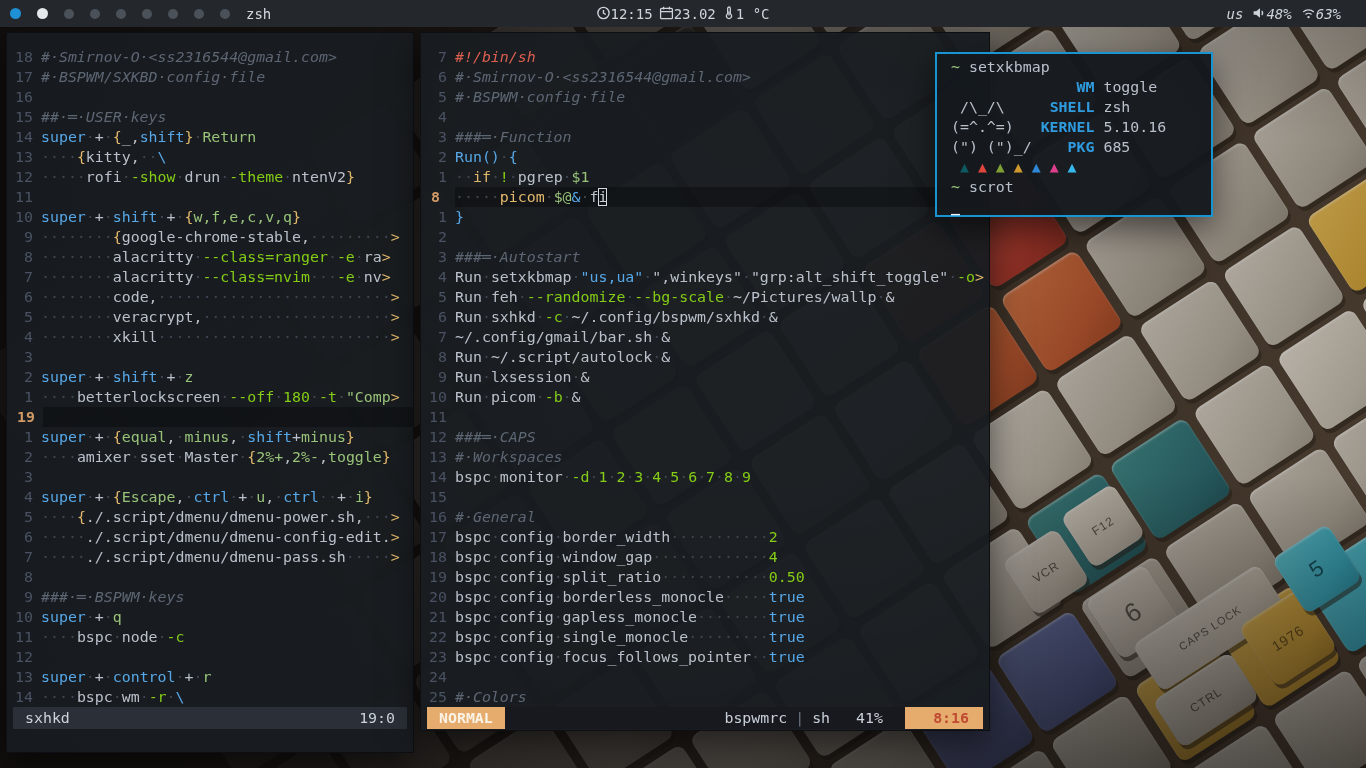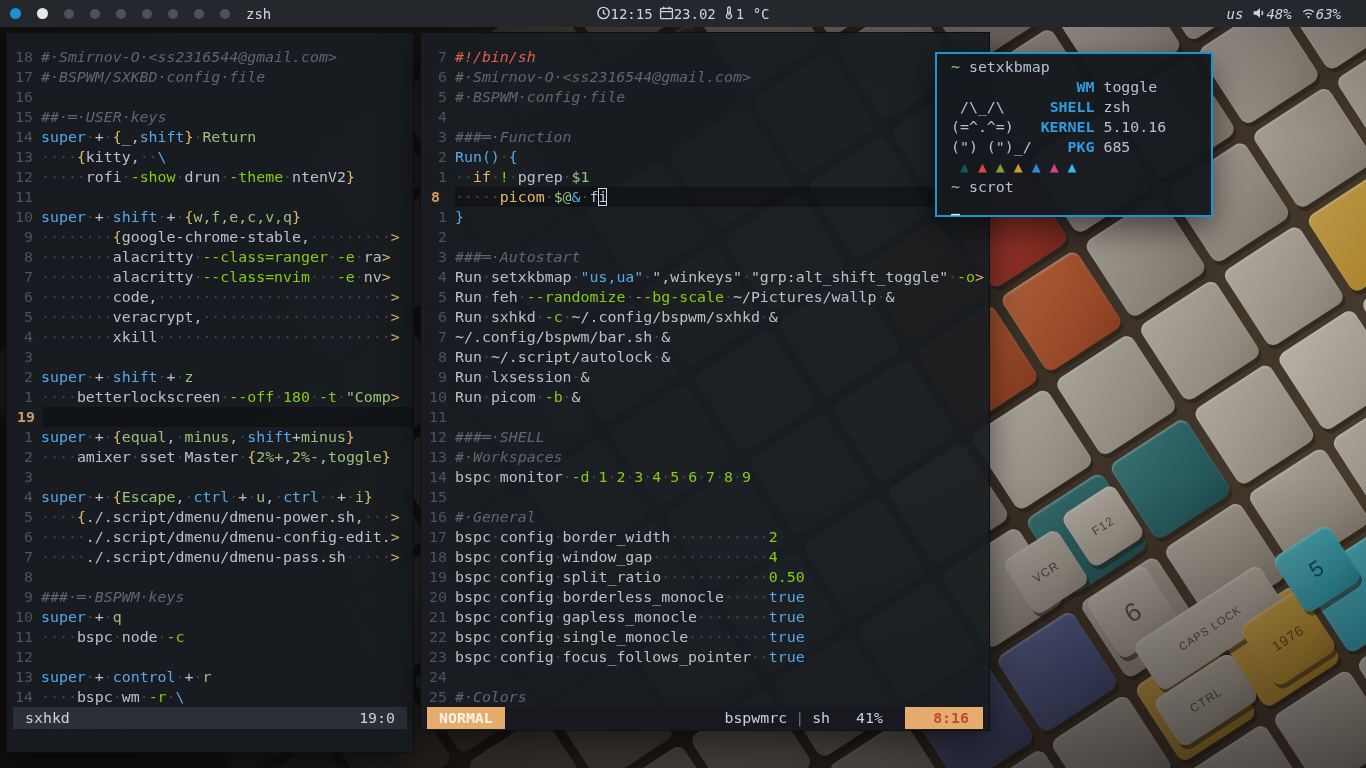--- a/index.html
+++ b/index.html
@@ -342,26 +342,26 @@
       <div class="vrow"><span class="lnum">3</span><span class="codeseg"><span class="c-com">###═·Function</span></span></div>
       <div class="vrow"><span class="lnum">2</span><span class="codeseg"><span class="c-kw">Run()</span><span class="c-ws">·</span><span class="c-kw">{</span></span></div>
       <div class="vrow"><span class="lnum">1</span><span class="codeseg"><span class="c-ws">··</span><span class="c-yel">if</span><span class="c-ws">·</span><span class="c-org">!</span><span class="c-ws">·</span><span class="c-txt">pgrep</span><span class="c-ws">·</span><span class="c-grn">$1</span></span></div>
       <div class="vrow curline"><span class="lnum lnum-cur">8</span><span class="codeseg"><span class="c-ws">·····</span><span class="c-yel">picom</span><span class="c-ws">·</span><span class="c-grn">$@</span><span class="c-kw">&amp;</span><span class="c-ws">·</span><span class="c-txt">f</span><span class="c-cur">i</span></span></div>
       <div class="vrow"><span class="lnum">1</span><span class="codeseg"><span class="c-kw">}</span></span></div>
       <div class="vrow"><span class="lnum">2</span><span class="codeseg"></span></div>
       <div class="vrow"><span class="lnum">3</span><span class="codeseg"><span class="c-com">###═·Autostart</span></span></div>
       <div class="vrow"><span class="lnum">4</span><span class="codeseg"><span class="c-txt">Run</span><span class="c-ws">·</span><span class="c-txt">setxkbmap</span><span class="c-ws">·</span><span class="c-kw">"us,ua"</span><span class="c-ws">·</span><span class="c-txt">",winkeys"</span><span class="c-ws">·</span><span class="c-txt">"grp:alt_shift_toggle"</span><span class="c-ws">·</span><span class="c-org">-o</span><span class="c-yel">&gt;</span></span></div>
       <div class="vrow"><span class="lnum">5</span><span class="codeseg"><span class="c-txt">Run</span><span class="c-ws">·</span><span class="c-txt">feh</span><span class="c-ws">·</span><span class="c-org">--randomize</span><span class="c-ws">·</span><span class="c-org">--bg-scale</span><span class="c-ws">·</span><span class="c-txt">~/Pictures/wallp</span><span class="c-ws">·</span><span class="c-txt">&amp;</span></span></div>
       <div class="vrow"><span class="lnum">6</span><span class="codeseg"><span class="c-txt">Run</span><span class="c-ws">·</span><span class="c-txt">sxhkd</span><span class="c-ws">·</span><span class="c-org">-c</span><span class="c-ws">·</span><span class="c-txt">~/.config/bspwm/sxhkd</span><span class="c-ws">·</span><span class="c-txt">&amp;</span></span></div>
-      <div class="vrow"><span class="lnum">7</span><span class="codeseg"><span class="c-txt">~/.config/bspwm/bar.sh</span><span class="c-ws">·</span><span class="c-txt">&amp;</span></span></div>
+      <div class="vrow"><span class="lnum">7</span><span class="codeseg"><span class="c-txt">~/.config/gmail/bar.sh</span><span class="c-ws">·</span><span class="c-txt">&amp;</span></span></div>
       <div class="vrow"><span class="lnum">8</span><span class="codeseg"><span class="c-txt">Run</span><span class="c-ws">·</span><span class="c-txt">~/.script/autolock</span><span class="c-ws">·</span><span class="c-txt">&amp;</span></span></div>
       <div class="vrow"><span class="lnum">9</span><span class="codeseg"><span class="c-txt">Run</span><span class="c-ws">·</span><span class="c-txt">lxsession</span><span class="c-ws">·</span><span class="c-txt">&amp;</span></span></div>
       <div class="vrow"><span class="lnum">10</span><span class="codeseg"><span class="c-txt">Run</span><span class="c-ws">·</span><span class="c-txt">picom</span><span class="c-ws">·</span><span class="c-org">-b</span><span class="c-ws">·</span><span class="c-txt">&amp;</span></span></div>
       <div class="vrow"><span class="lnum">11</span><span class="codeseg"></span></div>
-      <div class="vrow"><span class="lnum">12</span><span class="codeseg"><span class="c-com">###═·SHELL</span></span></div>
+      <div class="vrow"><span class="lnum">12</span><span class="codeseg"><span class="c-com">###═·CAPS</span></span></div>
       <div class="vrow"><span class="lnum">13</span><span class="codeseg"><span class="c-com">#·Workspaces</span></span></div>
       <div class="vrow"><span class="lnum">14</span><span class="codeseg"><span class="c-txt">bspc</span><span class="c-ws">·</span><span class="c-txt">monitor</span><span class="c-ws">·</span><span class="c-org">-d</span><span class="c-ws">·</span><span class="c-org">1</span><span class="c-ws">·</span><span class="c-org">2</span><span class="c-ws">·</span><span class="c-org">3</span><span class="c-ws">·</span><span class="c-org">4</span><span class="c-ws">·</span><span class="c-org">5</span><span class="c-ws">·</span><span class="c-org">6</span><span class="c-ws">·</span><span class="c-org">7</span><span class="c-ws">·</span><span class="c-org">8</span><span class="c-ws">·</span><span class="c-org">9</span></span></div>
       <div class="vrow"><span class="lnum">15</span><span class="codeseg"></span></div>
       <div class="vrow"><span class="lnum">16</span><span class="codeseg"><span class="c-com">#·General</span></span></div>
       <div class="vrow"><span class="lnum">17</span><span class="codeseg"><span class="c-txt">bspc</span><span class="c-ws">·</span><span class="c-txt">config</span><span class="c-ws">·</span><span class="c-txt">border_width</span><span class="c-ws">···········</span><span class="c-org">2</span></span></div>
       <div class="vrow"><span class="lnum">18</span><span class="codeseg"><span class="c-txt">bspc</span><span class="c-ws">·</span><span class="c-txt">config</span><span class="c-ws">·</span><span class="c-txt">window_gap</span><span class="c-ws">·············</span><span class="c-org">4</span></span></div>
       <div class="vrow"><span class="lnum">19</span><span class="codeseg"><span class="c-txt">bspc</span><span class="c-ws">·</span><span class="c-txt">config</span><span class="c-ws">·</span><span class="c-txt">split_ratio</span><span class="c-ws">············</span><span class="c-org">0.50</span></span></div>
       <div class="vrow"><span class="lnum">20</span><span class="codeseg"><span class="c-txt">bspc</span><span class="c-ws">·</span><span class="c-txt">config</span><span class="c-ws">·</span><span class="c-txt">borderless_monocle</span><span class="c-ws">·····</span><span class="c-kw">true</span></span></div>
       <div class="vrow"><span class="lnum">21</span><span class="codeseg"><span class="c-txt">bspc</span><span class="c-ws">·</span><span class="c-txt">config</span><span class="c-ws">·</span><span class="c-txt">gapless_monocle</span><span class="c-ws">········</span><span class="c-kw">true</span></span></div>
       <div class="vrow"><span class="lnum">22</span><span class="codeseg"><span class="c-txt">bspc</span><span class="c-ws">·</span><span class="c-txt">config</span><span class="c-ws">·</span><span class="c-txt">single_monocle</span><span class="c-ws">·········</span><span class="c-kw">true</span></span></div>

